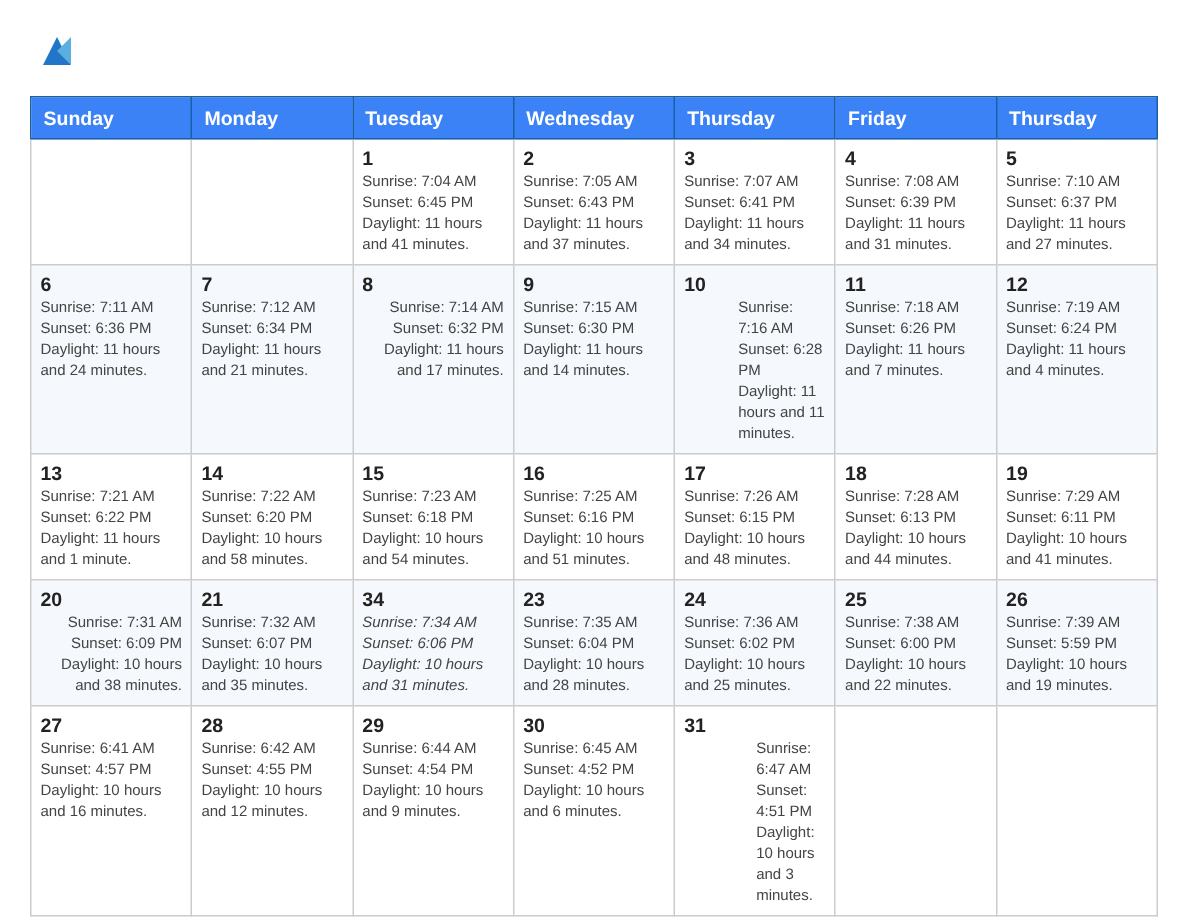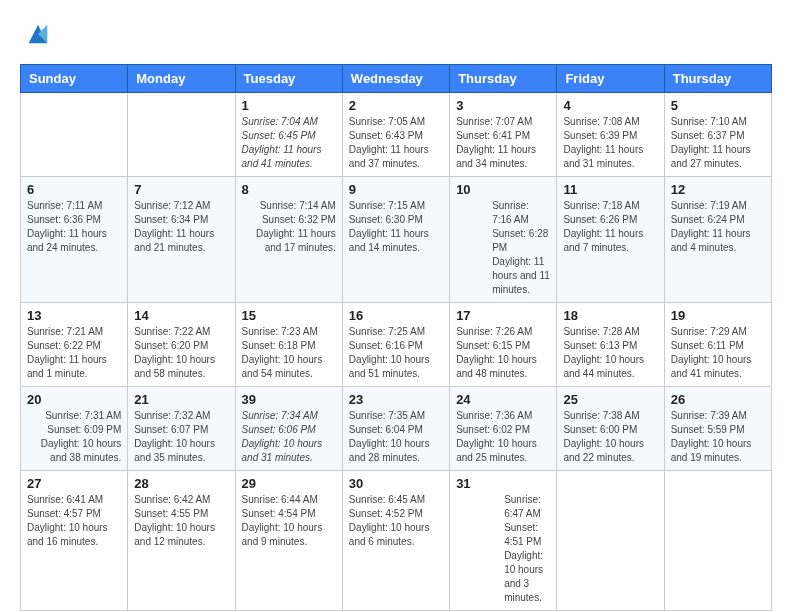--- a/index.html
+++ b/index.html
@@ -126,21 +126,21 @@
         <th>Friday</th>
         <th>Thursday</th>
       </tr>
   </thead>
   <tbody id="calendar-body">
   <tr>
         <td class="empty-cell"></td>
         <td class="empty-cell"></td>
         <td>
           <span class="day-number">1</span>
-          <div class="day-info" style="white-space: pre-line; font-style: italic;">Sunrise: 7:04 AM
+          <div class="day-info" style="white-space: pre-line;">Sunrise: 7:04 AM
 Sunset: 6:45 PM
 Daylight: 11 hours and 41 minutes.</div>
         </td>
         <td>
           <span class="day-number">2</span>
           <div class="day-info" style="white-space: pre-line;">Sunrise: 7:05 AM
 Sunset: 6:43 PM
 Daylight: 11 hours and 37 minutes.</div>
         </td>
         <td>
@@ -257,21 +257,21 @@
 Sunset: 6:09 PM
 Daylight: 10 hours and 38 minutes.</div>
         </td>
         <td>
           <span class="day-number">21</span>
           <div class="day-info" style="white-space: pre-line;">Sunrise: 7:32 AM
 Sunset: 6:07 PM
 Daylight: 10 hours and 35 minutes.</div>
         </td>
         <td>
-          <span class="day-number">39</span>
+          <span class="day-number">34</span>
           <div class="day-info" style="white-space: pre-line; font-style: italic;">Sunrise: 7:34 AM
 Sunset: 6:06 PM
 Daylight: 10 hours and 31 minutes.</div>
         </td>
         <td>
           <span class="day-number">23</span>
           <div class="day-info" style="white-space: pre-line;">Sunrise: 7:35 AM
 Sunset: 6:04 PM
 Daylight: 10 hours and 28 minutes.</div>
         </td>

